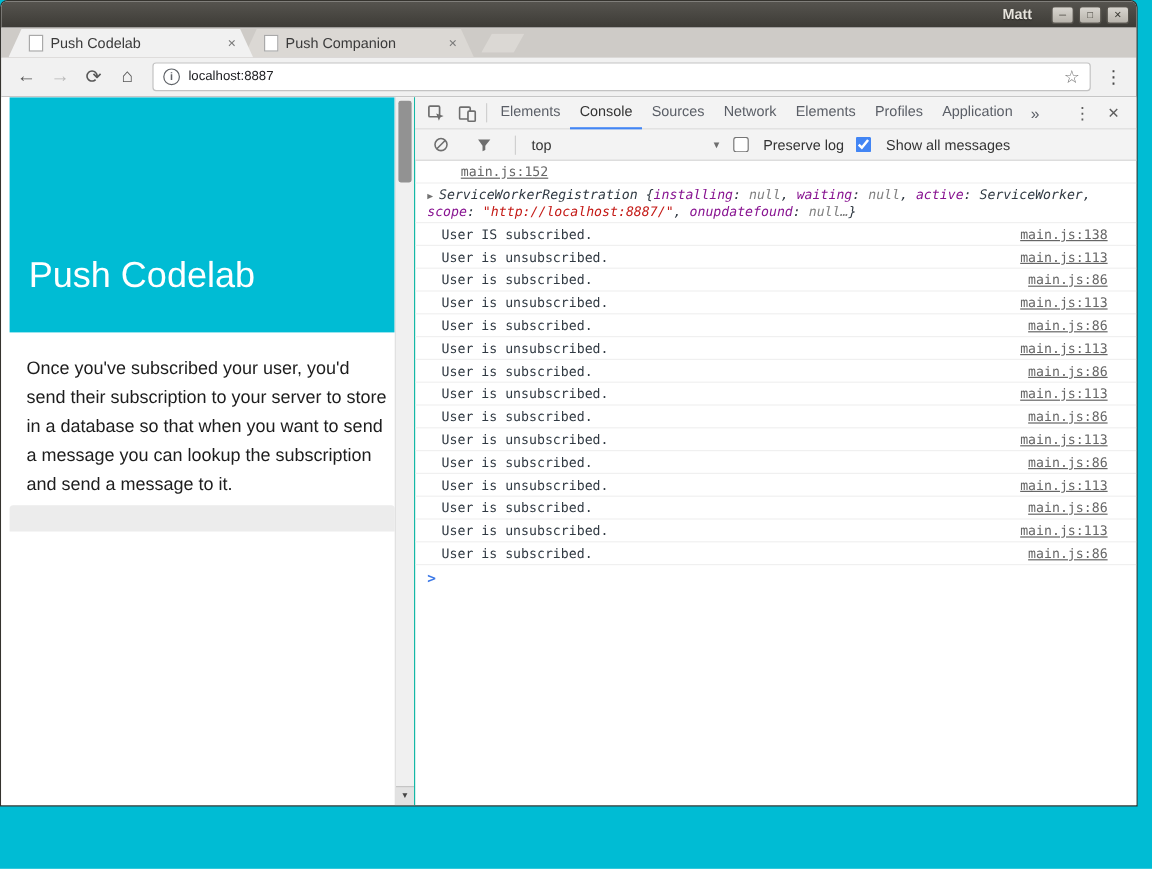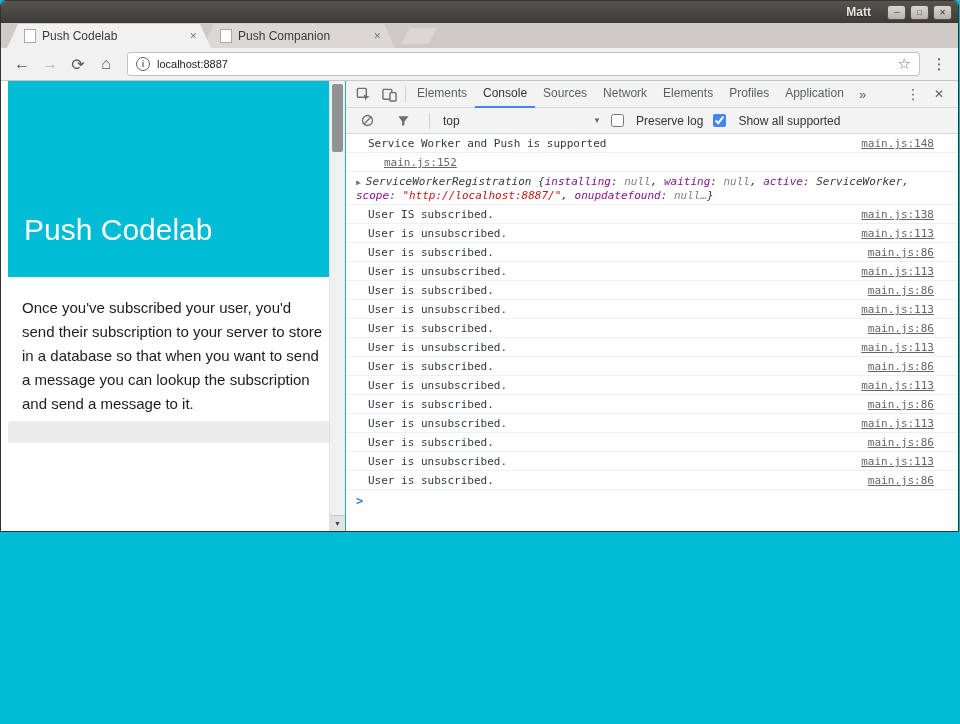--- a/index.html
+++ b/index.html
@@ -1,19 +1,19 @@
 <!DOCTYPE html>
 <html><head>
 <meta charset="utf-8">
 <style>
   * { margin:0; padding:0; box-sizing:border-box; }
   html,body { width:960px; height:724px; }
   body { background:#00bcd4; font-family:"Liberation Sans",sans-serif; position:relative; overflow:hidden; }
 
-  .window { position:absolute; left:0; top:0; right:1px; height:532px; background:#f1f1f1;
+  .window { position:absolute; left:0; top:0; right:12px; height:672px; background:#f1f1f1;
             border:1px solid #35332e; border-radius:6px 6px 0 0; overflow:hidden;
             display:flex; flex-direction:column; }
 
   
   .titlebar { height:22px; flex:none; background:linear-gradient(#56544f,#3d3b36);
               display:flex; align-items:center; justify-content:flex-end; padding:0 6px; gap:4px; }
   .titlebar-title { color:#e6e3dc; font-size:12px; font-weight:bold; margin-right:12px;
                     text-shadow:0 1px 1px rgba(0,0,0,.5); }
   .win-btn { width:19px; height:15px; background:linear-gradient(#d9d6d0,#b7b3ab);
              border:1px solid #55524c; border-radius:3px; color:#3a3832;
@@ -206,30 +206,26 @@
         <div class="context-selector">
           <span>top</span>
           <span class="arrow">▼</span>
         </div>
         <label class="chk-group">
           <input type="checkbox" style="">
           <span>Preserve log</span>
         </label>
         <label class="chk-group">
           <input type="checkbox" checked="" style="">
-          <span>Show all supported</span>
+          <span>Show all messages</span>
         </label>
       </div>
 
       <div class="console-area">
         <div id="console-messages">
-            <div class="console-row">
-              <span class="msg-text">Service Worker and Push is supported</span>
-              <a class="msg-link">main.js:148</a>
-            </div>
             <div class="console-row">
               <a class="msg-link">main.js:152</a>
             </div>
             <div class="console-row object-row">
               <span class="msg-text"><span class="tri">▶</span><span class="obj-preview"><span class="obj-class">ServiceWorkerRegistration</span> {<span class="obj-name">installing</span>: <span class="obj-val null">null</span>, <span class="obj-name">waiting</span>: <span class="obj-val null">null</span>, <span class="obj-name">active</span>: <span class="obj-val object">ServiceWorker</span>, <span class="obj-name">scope</span>: <span class="obj-val string">"http://localhost:8887/"</span>, <span class="obj-name">onupdatefound</span>: <span class="obj-val null">null…</span>}</span></span>
             </div>
             <div class="console-row">
               <span class="msg-text">User IS subscribed.</span>
               <a class="msg-link">main.js:138</a>
             </div>

